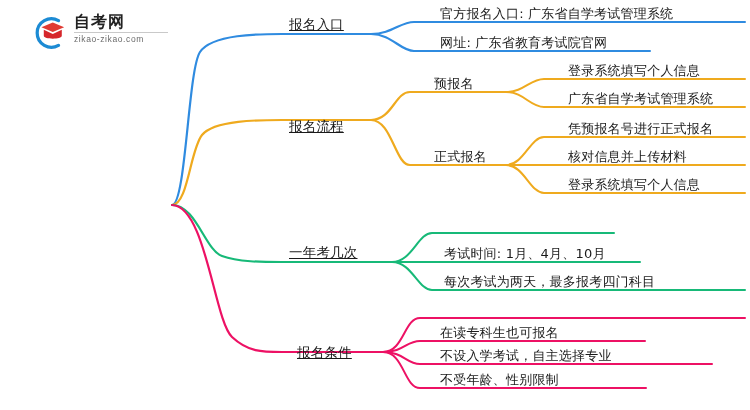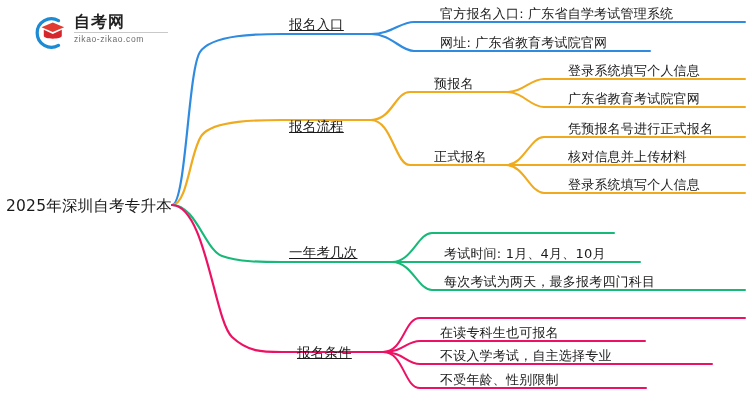--- a/index.html
+++ b/index.html
@@ -122,30 +122,29 @@
       <path d="M436,318 L745,318" fill="none" stroke="#ED1164" stroke-width="2.0" stroke-linecap="round"></path>
       <path d="M383,352 C404,352 406,341 420,341 L436,341" fill="none" stroke="#ED1164" stroke-width="2.0" stroke-linecap="round"></path>
       <path d="M436,341 L645,341" fill="none" stroke="#ED1164" stroke-width="2.0" stroke-linecap="round"></path>
       <path d="M383,352 C404,352 406,364 420,364 L436,364" fill="none" stroke="#ED1164" stroke-width="2.0" stroke-linecap="round"></path>
       <path d="M436,364 L712,364" fill="none" stroke="#ED1164" stroke-width="2.0" stroke-linecap="round"></path>
       <path d="M383,352 C404,352 404,388 420,388 L436,388" fill="none" stroke="#ED1164" stroke-width="2.0" stroke-linecap="round"></path>
       <path d="M436,388 L646,388" fill="none" stroke="#ED1164" stroke-width="2.0" stroke-linecap="round"></path>
     </g>
   </svg>
 
-  <div class="node root">2025年深圳自考专升本</div>
 
   <div class="node branch" style="left:289px;top:16px;">报名入口</div>
   <div class="node leaf" style="left:440px;top:5px;">官方报名入口: 广东省自学考试管理系统</div>
   <div class="node leaf" style="left:440px;top:34px;">网址: 广东省教育考试院官网</div>
 
   <div class="node branch" style="left:289px;top:102px;margin-top:16px;">报名流程</div>
   <div class="node sub" style="left:434px;top:75px;">预报名</div>
   <div class="node leaf" style="left:568px;top:62px;">登录系统填写个人信息</div>
-  <div class="node leaf" style="left:568px;top:90px;">广东省教育考试院官网</div>
+  <div class="node leaf" style="left:568px;top:90px;">广东省自学考试管理系统</div>
   <div class="node sub" style="left:434px;top:148px;">正式报名</div>
   <div class="node leaf" style="left:568px;top:120px;">凭预报名号进行正式报名</div>
   <div class="node leaf" style="left:568px;top:148px;">核对信息并上传材料</div>
   <div class="node leaf" style="left:568px;top:176px;">登录系统填写个人信息</div>
 
   <div class="node branch" style="left:289px;top:244px;">一年考几次</div>
   <div class="node leaf" style="left:444px;top:245px;">考试时间: 1月、4月、10月</div>
   <div class="node leaf" style="left:444px;top:273px;">每次考试为两天，最多报考四门科目</div>
 
   <div class="node branch" style="left:297px;top:344px;">报名条件</div>

